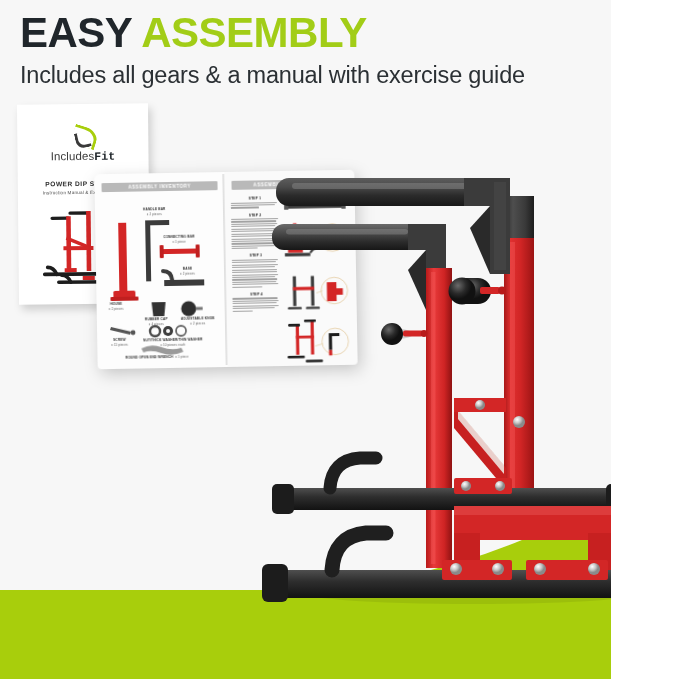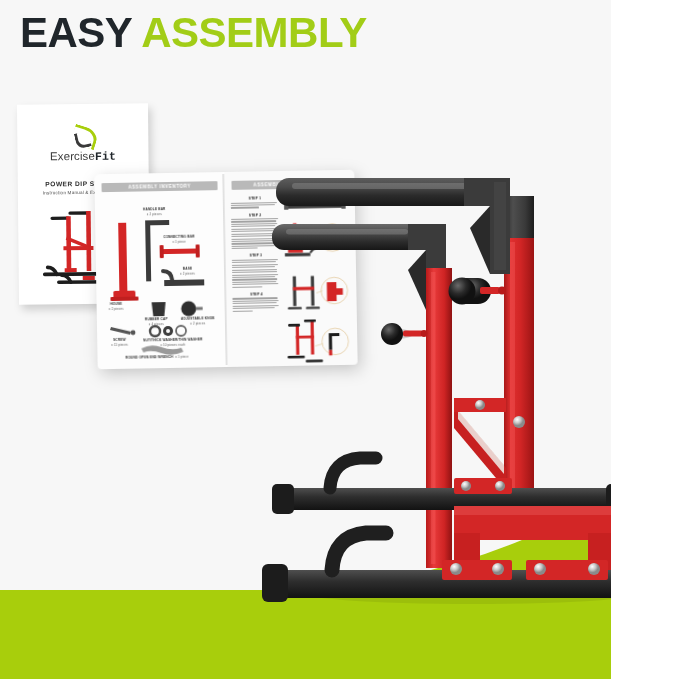--- a/index.html
+++ b/index.html
@@ -136,28 +136,29 @@
 <div id="stage">
 
   <div class="green-swoosh"></div>
   <div class="white-plate"></div>
 
   <div class="headline-wrap">
     <div class="headline">
       <span class="hl-dark">EASY</span>
       <span class="hl-green">ASSEMBLY</span>
     </div>
+    <div class="subhead">Includes all gears &amp; a manual with exercise guide</div>
   </div>
 
   <div class="booklet-group">
 
     <div class="cover">
       <div class="cover-logo">
         <div class="swoosh-mark"></div>
-        <div class="brand-text"><span>Exercise</span><b>Fit</b></div>
+        <div class="brand-text"><span>Includes</span><b>Fit</b></div>
       </div>
       <div class="cover-title">POWER DIP STATION</div>
       <div class="cover-sub">Instruction Manual &amp; Exercise Guide</div>
       <svg class="cover-art" viewBox="0 0 108 86">
         <g stroke="#1d1d1d" stroke-width="3.4" fill="none" stroke-linecap="round">
           <path d="M22 10 h16"></path>
             <path d="M40 5 h18"></path>
         </g>
         <rect x="36" y="8" width="4.6" height="56" fill="#d32626"></rect>
         <rect x="56" y="3" width="4.6" height="60" fill="#d32626"></rect>

